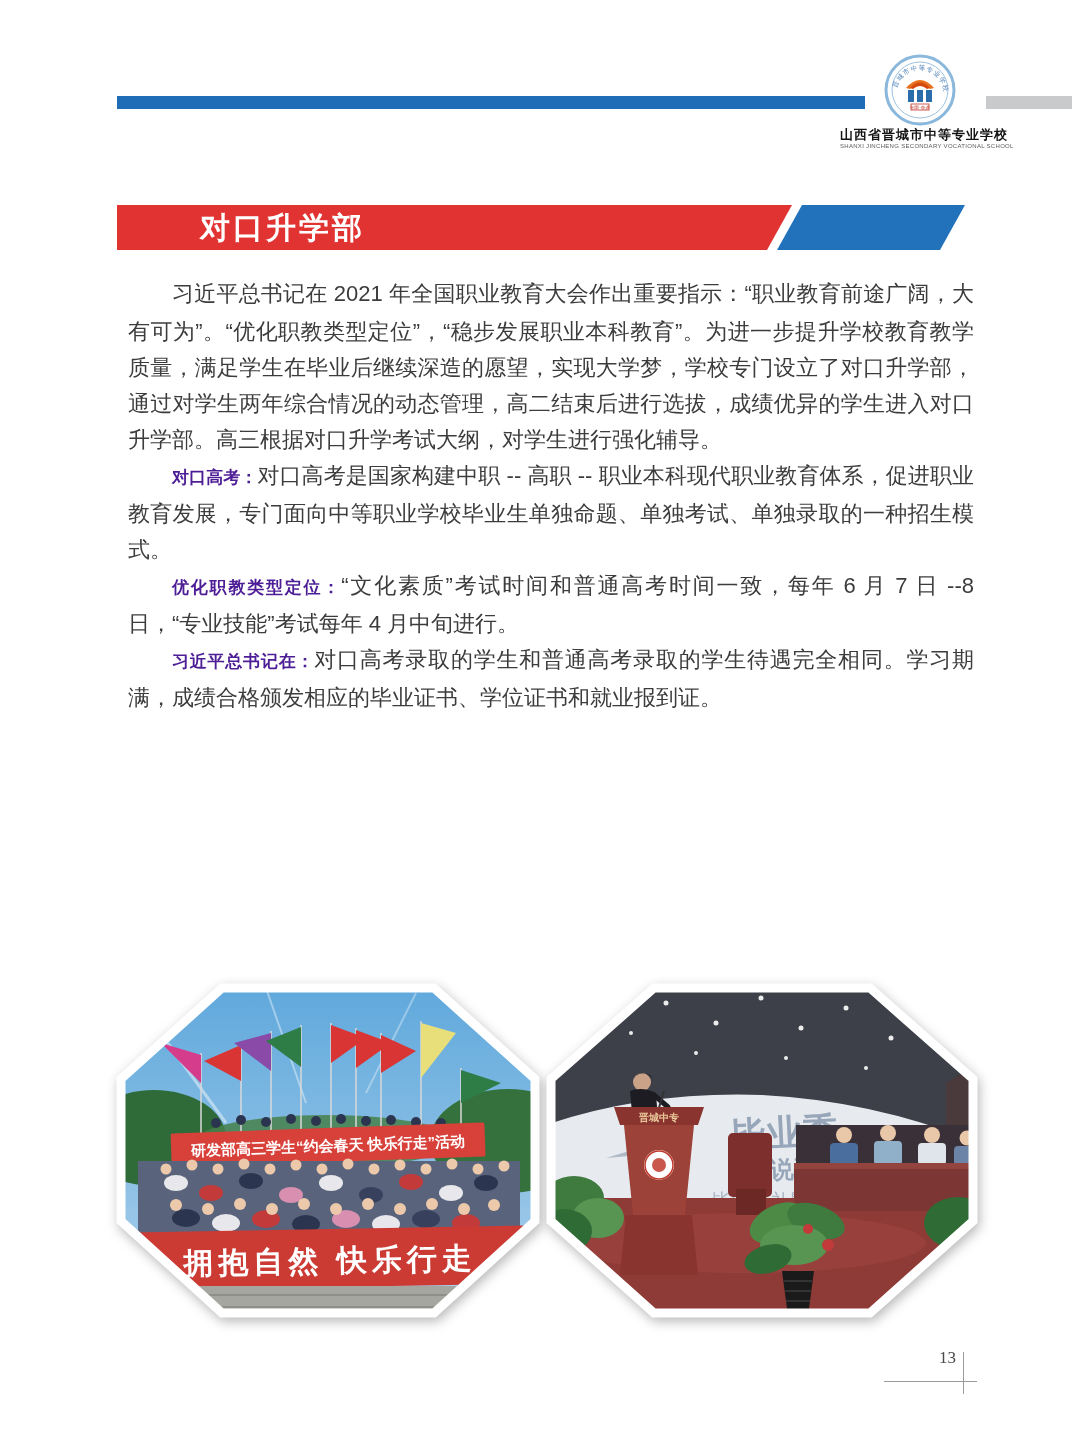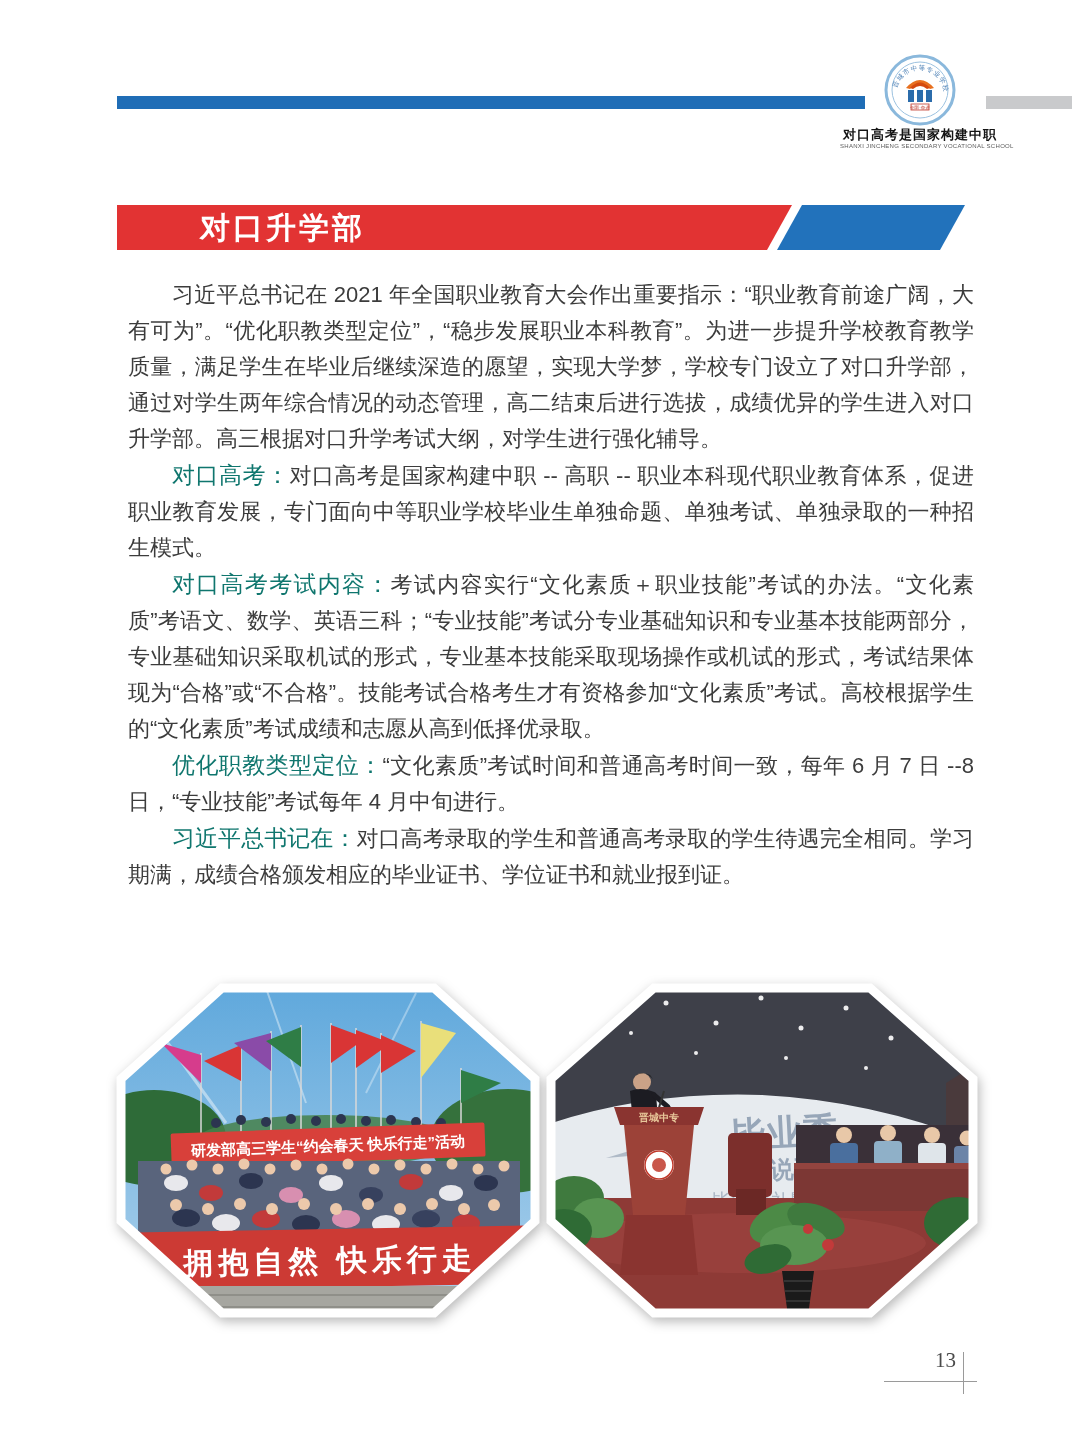--- a/index.html
+++ b/index.html
@@ -33,29 +33,29 @@
   .banner-title {
     position:absolute; left:200px; top:0; height:45px; line-height:45px;
     color:#ffffff; font-size:30px; font-weight:bold; letter-spacing:3px;
   }
   
   .content {
     position:absolute; left:128px; top:276px; width:846px;
     font-size:22px; line-height:36px; color:#3c3c3c; text-align:justify;
   }
   .para { text-indent:44px; }
-  .lead { font-weight:normal; color:#0f766e; font-size:23px; }
+  .lead { font-weight:bold; color:#4c1d95; font-size:17px; }
   
   .photo { position:absolute; filter:drop-shadow(2px 4px 6px rgba(0,0,0,.28)); }
   .photo-left { left:116px; top:983px; }
   .photo-right { left:546px; top:983px; }
   
   .page-num {
     position:absolute; left:896px; top:1348px; width:60px; text-align:right;
-    font-family:"Liberation Serif", serif; font-size:21px; color:#4a4a4a;
+    font-family:"Liberation Serif", serif; font-size:17px; color:#4a4a4a;
   }
   .foot-hline { position:absolute; left:884px; top:1381px; width:93px; height:1px; background:#9a9a9a; }
   .foot-vline { position:absolute; left:963px; top:1352px; width:1px; height:42px; background:#9a9a9a; }
 </style>
 </head>
 <body>
 
 <div class="page">
 
   <div class="blue-bar"></div>
@@ -72,33 +72,32 @@
     </text>
     <path d="M 22,34 Q 36,18 50,34 L 46,35 Q 36,25 26,35 Z" fill="#e8701f"></path>
     <path d="M 26,34 Q 36,23 46,34 L 43,35 Q 36,29 29,35 Z" fill="#d4490f"></path>
     <rect x="24" y="36" width="6" height="12" fill="#2b6cab"></rect>
     <rect x="33" y="36" width="6" height="12" fill="#2b6cab"></rect>
     <rect x="42" y="36" width="6" height="12" fill="#2b6cab"></rect>
     <rect x="27" y="50" width="18" height="6" fill="none" stroke="#c0392b" stroke-width="0.8"></rect>
     <text x="36" y="54.8" font-size="4.5" fill="#c0392b" text-anchor="middle">创新·奋进</text>
   </svg>
 
-  <div class="school-cn">对口高考是国家构建中职</div>
+  <div class="school-cn">山西省晋城市中等专业学校</div>
   <div class="school-en">SHANXI JINCHENG SECONDARY VOCATIONAL SCHOOL</div>
 
   <div class="banner">
     <div class="banner-red"></div>
     <div class="banner-blue"></div>
     <div class="banner-title">对口升学部</div>
   </div>
 
   <main class="content">
     <p class="para"><span class="lead"></span><span>习近平总书记在 2021 年全国职业教育大会作出重要指示：“职业教育前途广阔，大有可为”。“优化职教类型定位”，“稳步发展职业本科教育”。为进一步提升学校教育教学质量，满足学生在毕业后继续深造的愿望，实现大学梦，学校专门设立了对口升学部，通过对学生两年综合情况的动态管理，高二结束后进行选拔，成绩优异的学生进入对口升学部。高三根据对口升学考试大纲，对学生进行强化辅导。</span></p>
     <p class="para"><span class="lead">对口高考：</span><span>对口高考是国家构建中职 -- 高职 -- 职业本科现代职业教育体系，促进职业教育发展，专门面向中等职业学校毕业生单独命题、单独考试、单独录取的一种招生模式。</span></p>
-    <p class="para"><span class="lead">对口高考考试内容：</span><span>考试内容实行“文化素质＋职业技能”考试的办法。“文化素质”考语文、数学、英语三科；“专业技能”考试分专业基础知识和专业基本技能两部分，专业基础知识采取机试的形式，专业基本技能采取现场操作或机试的形式，考试结果体现为“合格”或“不合格”。技能考试合格考生才有资格参加“文化素质”考试。高校根据学生的“文化素质”考试成绩和志愿从高到低择优录取。</span></p>
     <p class="para"><span class="lead">优化职教类型定位：</span><span>“文化素质”考试时间和普通高考时间一致，每年 6 月 7 日 --8 日，“专业技能”考试每年 4 月中旬进行。</span></p>
     <p class="para"><span class="lead">习近平总书记在：</span><span>对口高考录取的学生和普通高考录取的学生待遇完全相同。学习期满，成绩合格颁发相应的毕业证书、学位证书和就业报到证。</span></p>
   </main>
 
   <svg class="photo photo-left" width="424" height="335" viewBox="0 0 424 335">
     <defs>
       <clipPath id="octL">
           <polygon points="106,5 318,5 419,96 419,238 318,330 106,330 5,238 5,96"></polygon>
         </clipPath>
       <linearGradient id="skyL" x1="0" y1="0" x2="0" y2="1">

